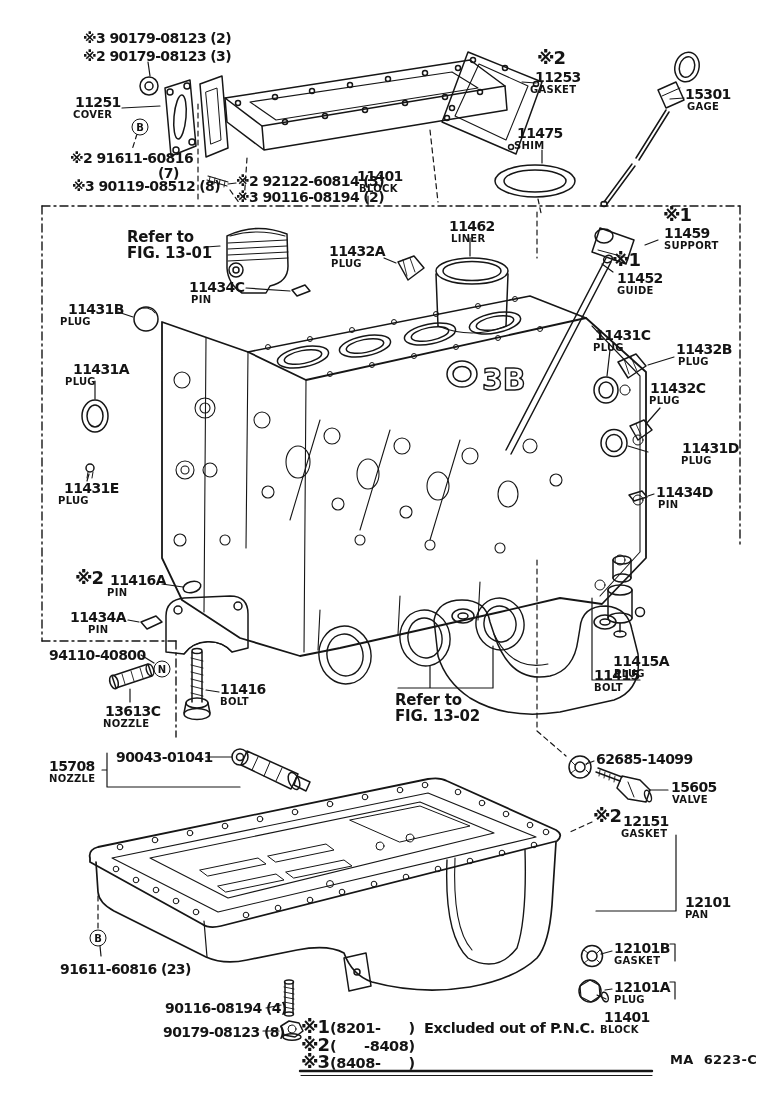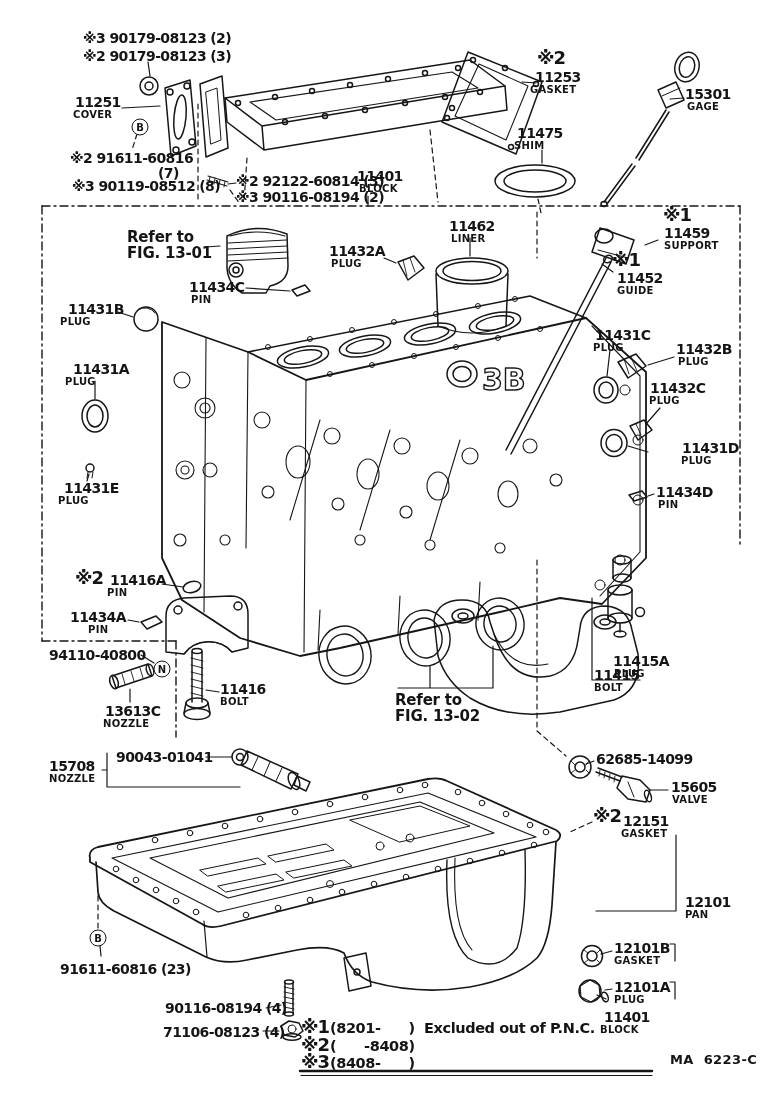--- a/index.html
+++ b/index.html
@@ -607,21 +607,21 @@
         <div class="ln num" style="margin-left: 4px;">11401</div>
         <div class="ln small">BLOCK</div>
       </div>
       <div class="lbl" style="left: 60px; top: 962px;">
         <div class="ln num">91611-60816 (23)</div>
       </div>
       <div class="lbl" style="left: 165px; top: 1001px;">
         <div class="ln num">90116-08194 (4)</div>
       </div>
       <div class="lbl" style="left: 163px; top: 1025px;">
-        <div class="ln num">71106-08123 (4)</div>
+        <div class="ln num">90179-08123 (8)</div>
       </div>
       <div class="lbl" style="left: 301px; top: 1018px;">
         <div class="ln mark">※1</div>
       </div>
       <div class="lbl" style="left: 330px; top: 1021px;">
         <div class="ln fn">(8201-&nbsp;&nbsp;&nbsp;&nbsp;&nbsp;&nbsp;)  Excluded out of P.N.C.</div>
       </div>
       <div class="lbl" style="left: 301px; top: 1036px;">
         <div class="ln mark">※2</div>
       </div>

